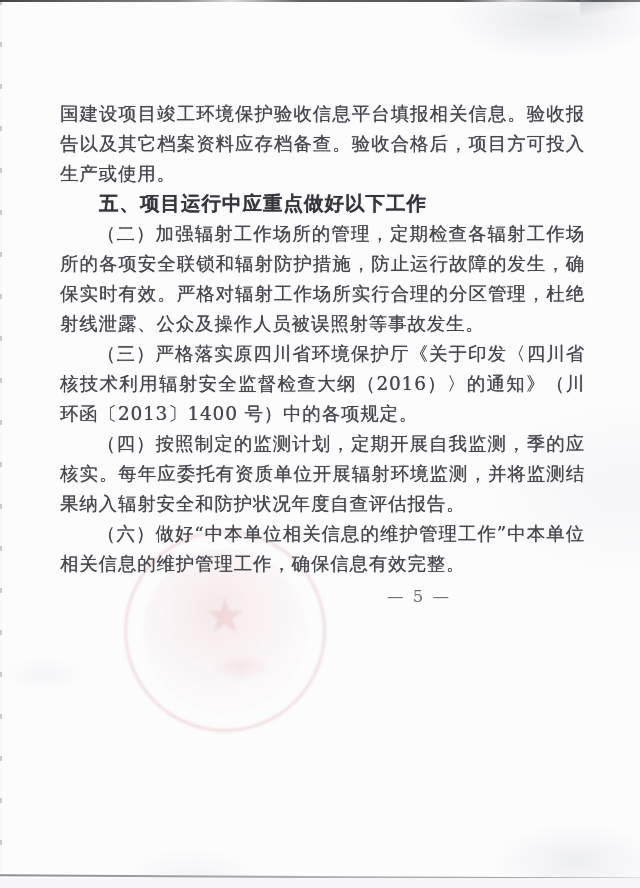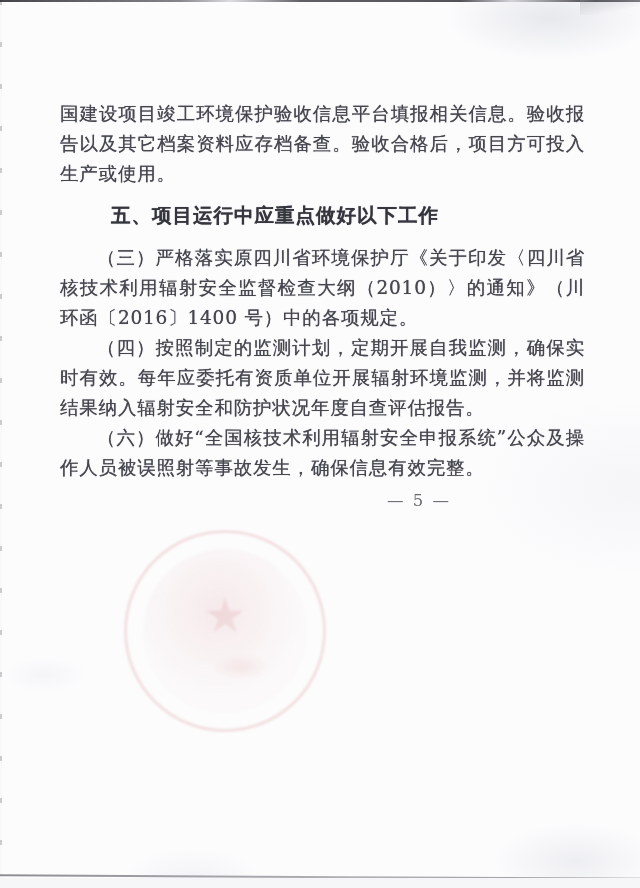--- a/index.html
+++ b/index.html
@@ -72,21 +72,21 @@
   .content {
     position:absolute; left:60px; top:99px; width:525px;
     font-size:18.5px; line-height:30px; letter-spacing:0.8px;
     color:#45464e;
     text-align:justify;
     text-shadow:0 0 0.7px rgba(69,70,78,0.85);
   }
   p.para { margin:0; text-indent:2em; }
   p.para.no-indent { text-indent:0; }
   h2.heading {
-    margin:12px; text-indent:2em;
+    margin:0; text-indent:2em;
     font-family:"DejaVu Sans", sans-serif;
     font-weight:bold; font-size:19.5px; line-height:30px;
     letter-spacing:1px; color:#34353d;
   }
   .page-number {
     margin-top:3px; text-align:right; padding-right:134px;
     font-size:16.5px; letter-spacing:2px; color:#6b6c72;
     text-shadow:none;
   }
 </style>
@@ -98,23 +98,24 @@
   <div class="paper-tint"></div>
 
   <div class="stamp">
     <div class="stamp-inner"></div>
     <div class="stamp-star">★</div>
   </div>
 
   <div class="content">
     <p class="para no-indent">国建设项目竣工环境保护验收信息平台填报相关信息。验收报告以及其它档案资料应存档备查。验收合格后，项目方可投入生产或使用。</p>
     <h2 class="heading">五、项目运行中应重点做好以下工作</h2>
-    <p class="para">（三）严格落实原四川省环境保护厅《关于印发〈四川省核技术利用辐射安全监督检查大纲（2010）〉的通知》（川环函〔2016〕1400 号）中的各项规定。</p>
-    <p class="para">（四）按照制定的监测计划，定期开展自我监测，确保实时有效。每年应委托有资质单位开展辐射环境监测，并将监测结果纳入辐射安全和防护状况年度自查评估报告。</p>
-    <p class="para">（六）做好“全国核技术利用辐射安全申报系统”公众及操作人员被误照射等事故发生，确保信息有效完整。</p>
+    <p class="para">（二）加强辐射工作场所的管理，定期检查各辐射工作场所的各项安全联锁和辐射防护措施，防止运行故障的发生，确保实时有效。严格对辐射工作场所实行合理的分区管理，杜绝射线泄露、公众及操作人员被误照射等事故发生。</p>
+    <p class="para">（三）严格落实原四川省环境保护厅《关于印发〈四川省核技术利用辐射安全监督检查大纲（2016）〉的通知》（川环函〔2013〕1400 号）中的各项规定。</p>
+    <p class="para">（四）按照制定的监测计划，定期开展自我监测，季的应核实。每年应委托有资质单位开展辐射环境监测，并将监测结果纳入辐射安全和防护状况年度自查评估报告。</p>
+    <p class="para">（六）做好“中本单位相关信息的维护管理工作”中本单位相关信息的维护管理工作，确保信息有效完整。</p>
     <div class="page-number">— 5 —</div>
   </div>
 
   <div class="edge-top"></div>
   <div class="edge-top-right"></div>
   <div class="edge-left"></div>
   <div class="edge-bottom"></div>
   <div class="below-edge"></div>
 
 </div>

